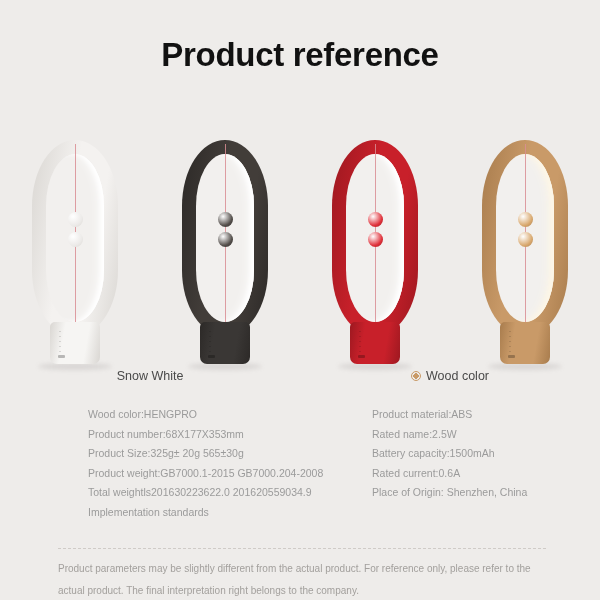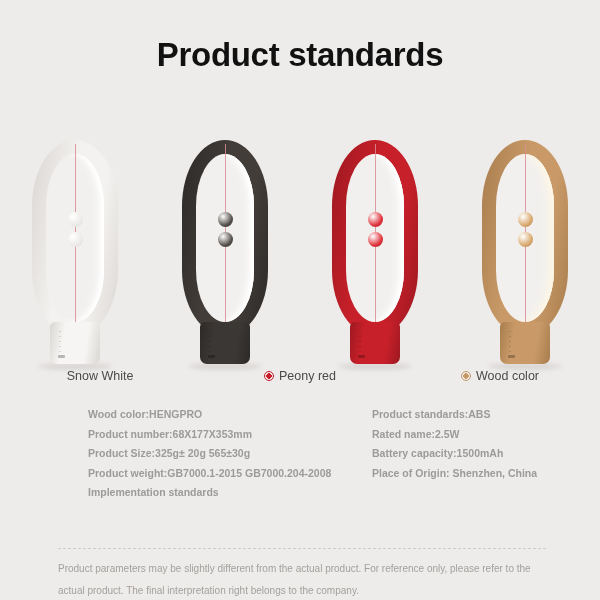--- a/index.html
+++ b/index.html
@@ -167,21 +167,20 @@
     white-space: nowrap;
   }
 
   
   .specs {
     position: absolute;
     top: 405px;
     left: 0;
     width: 541px;
     height: 130px;
-    font-weight: bold;
   }
   .spec-col {
     position: absolute;
     top: 0;
   }
   .spec-col.left  { left: 88px; }
   .spec-col.right { left: 372px; }
   .spec-line {
     font-size: 10.5px;
     color: #9b9b9b;
@@ -204,21 +203,21 @@
   }
   .footer-note {
     font-size: 10px;
     line-height: 22px;
     color: #a3a09d;
   }
 </style>
 </head>
 <body>
 
-<div class="page-title">Product standards</div>
+<div class="page-title">Product reference</div>
 
 <div class="gallery">
     <div class="lamp-cell">
       <div class="lamp-shadow"></div>
       <div class="lamp-ring" style="background: linear-gradient(100deg, rgb(217, 214, 210) 0%, rgb(244, 242, 240) 42%, rgb(244, 242, 240) 68%, rgb(217, 214, 210) 100%);">
         <div class="inner-glow" style="box-shadow: rgb(255, 255, 255) -4px 0px 5px -1px inset, rgb(255, 255, 255) -9px 0px 11px -5px inset;"></div>
       </div>
       <div class="wire"></div>
       <div class="lamp-base" style="background: linear-gradient(100deg, rgb(217, 214, 210) 0%, rgb(246, 245, 243) 28%, rgb(246, 245, 243) 70%, rgb(217, 214, 210) 100%);">
         <div class="base-vents"></div>
@@ -264,43 +263,41 @@
         <div class="base-port"></div>
       </div>
       <div class="ball upper" style="background: radial-gradient(circle at 34% 30%, rgb(255, 255, 255) 0%, rgb(217, 169, 111) 62%, rgb(168, 124, 77) 100%);"></div>
       <div class="ball lower" style="background: radial-gradient(circle at 34% 30%, rgb(255, 255, 255) 0%, rgb(217, 169, 111) 62%, rgb(168, 124, 77) 100%);"></div>
     </div>
   </div>
 
 <div class="swatch-row">
     <div class="swatch-cell">
       <span class="swatch-label">Snow White</span>
-    </div>
-    <div class="swatch-cell">
-      <span class="swatch-dot" style="color: rgb(200, 32, 42); border-color: rgb(200, 32, 42);"></span>
-      <span class="swatch-label">Peony red</span>
     </div>
     <div class="swatch-cell">
       <span class="swatch-dot" style="color: rgb(201, 154, 104); border-color: rgb(201, 154, 104);"></span>
       <span class="swatch-label">Wood color</span>
     </div>
   </div>
 
 <div class="specs">
   <div class="spec-col left">
       <div class="spec-line">Wood color:HENGPRO</div>
       <div class="spec-line">Product number:68X177X353mm</div>
       <div class="spec-line">Product Size:325g± 20g 565±30g</div>
       <div class="spec-line">Product weight:GB7000.1-2015 GB7000.204-2008</div>
+      <div class="spec-line">Total weightls201630223622.0 201620559034.9</div>
       <div class="spec-line">Implementation standards</div>
     </div>
   <div class="spec-col right">
-      <div class="spec-line">Product standards:ABS</div>
+      <div class="spec-line">Product material:ABS</div>
       <div class="spec-line">Rated name:2.5W</div>
       <div class="spec-line">Battery capacity:1500mAh</div>
+      <div class="spec-line">Rated current:0.6A</div>
       <div class="spec-line">Place of Origin: Shenzhen, China</div>
     </div>
 </div>
 
 <div class="footer">
   <div class="divider"></div>
   <div class="footer-note">Product parameters may be slightly different from the actual product. For reference only, please refer to the actual product. The final interpretation right belongs to the company.</div>
 </div>
 
 </body></html>

